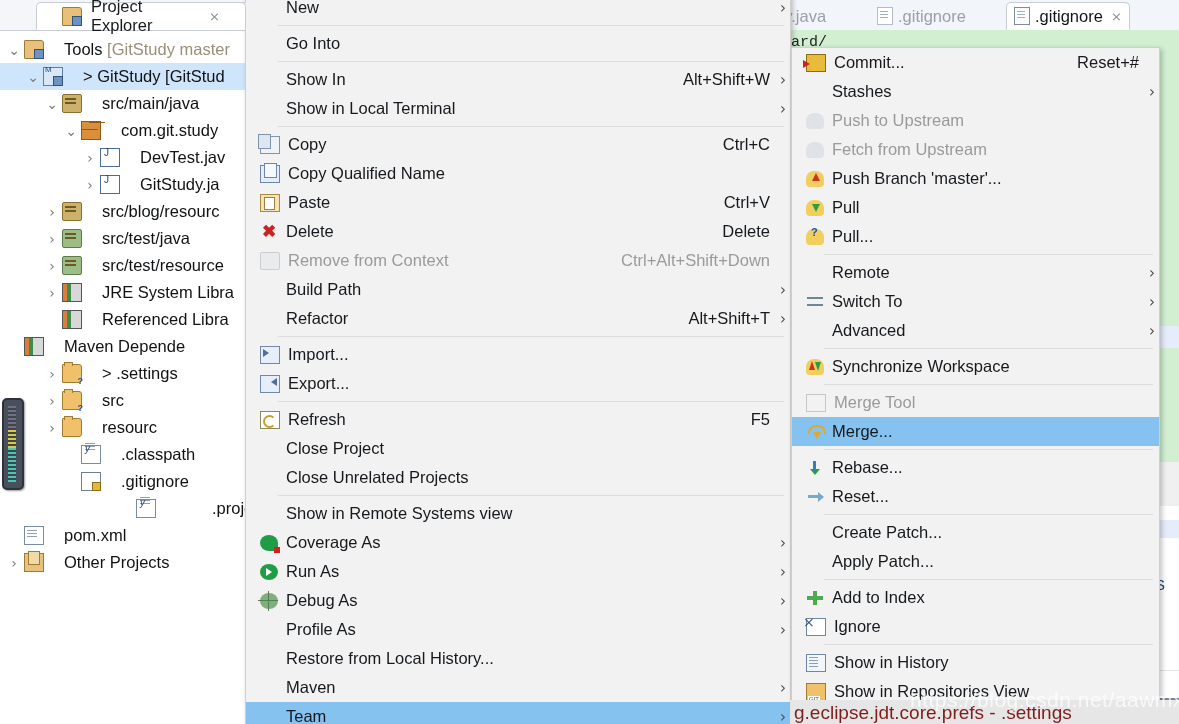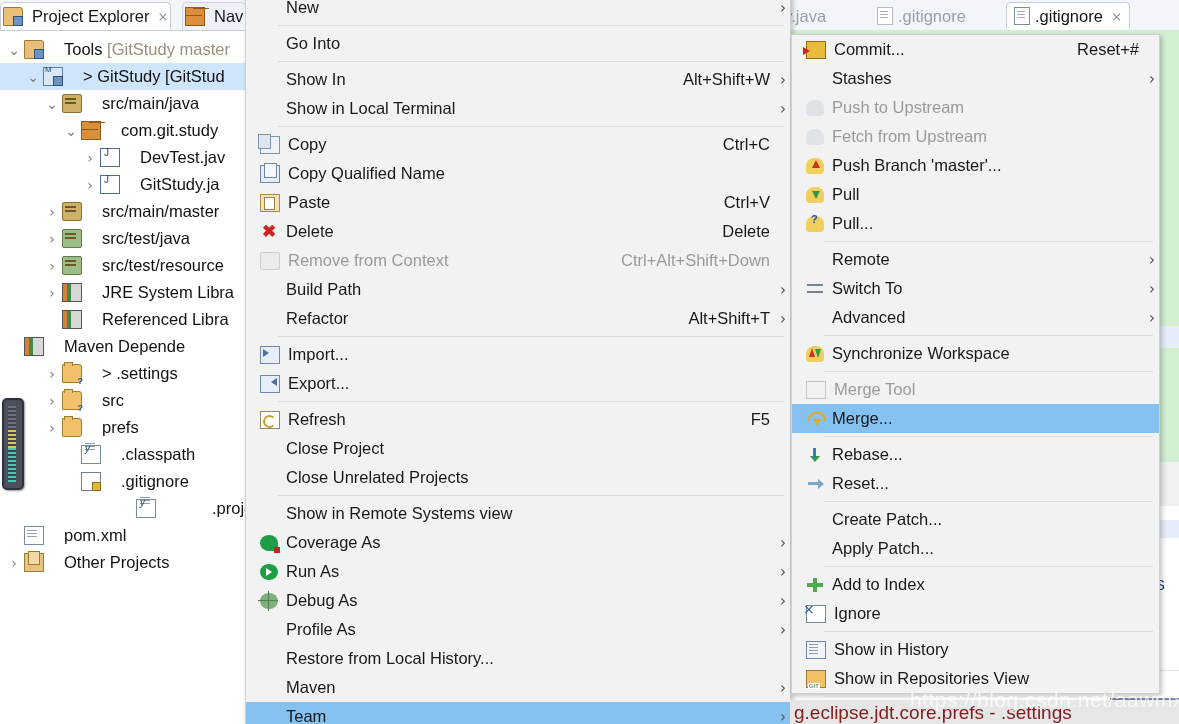--- a/index.html
+++ b/index.html
@@ -29,24 +29,25 @@
     background: #f4f6fa;
     border-bottom: 1px solid #c8ccd4;
   }
   .view-tab {
     position: absolute;
     top: 2px;
     height: 28px;
     display: flex;
     align-items: center;
     gap: 5px;
-    padding: 0 2px;
+    padding: 0 25px;
     font-size: 16.5px;
     color: #16191d;
     box-sizing: border-box;
+    margin-left: 36px;
   }
   .view-tab.active {
     left: 0; 
     background: #ffffff;
     border: 1px solid #c8ccd4;
     border-bottom: 1px solid #ffffff;
     border-radius: 5px 5px 0 0;
     z-index: 3;
   }
   .view-tab.inactive {
@@ -225,21 +226,21 @@
     font-size: 16.5px;
     color: #16191d;
     user-select: none;
     box-sizing: border-box;
   }
   #menu-main {
     left: 245px; top: -8px;
     width: 546px; height: 732px;
   }
   #menu-team {
-    left: 791px; top: 34px;
+    left: 791px; top: 47px;
     width: 369px; height: 660px;
   }
   .mitem {
     position: relative;
     display: flex;
     align-items: center;
     height: 29px;
     padding-left: 14px;
     white-space: nowrap;
   }
@@ -430,21 +431,21 @@
           <span class="tlabel">DevTest.jav</span>
         </div>
         <div class="trow" style="padding-left: 80px;">
           <span class="twist">›</span>
           <span class="ticon ic-java"></span>
           <span class="tlabel">GitStudy.ja</span>
         </div>
         <div class="trow" style="padding-left: 42px;">
           <span class="twist">›</span>
           <span class="ticon ic-srcfolder"></span>
-          <span class="tlabel">src/main/master</span>
+          <span class="tlabel">src/blog/resourc</span>
         </div>
         <div class="trow" style="padding-left: 42px;">
           <span class="twist">›</span>
           <span class="ticon ic-srcfolder green"></span>
           <span class="tlabel">src/test/java</span>
         </div>
         <div class="trow" style="padding-left: 42px;">
           <span class="twist">›</span>
           <span class="ticon ic-srcfolder green"></span>
           <span class="tlabel">src/test/resource</span>
@@ -470,21 +471,21 @@
           <span class="tlabel">&gt; .settings</span>
         </div>
         <div class="trow" style="padding-left: 42px;">
           <span class="twist">›</span>
           <span class="ticon ic-folder ic-folderq"></span>
           <span class="tlabel">src</span>
         </div>
         <div class="trow" style="padding-left: 42px;">
           <span class="twist">›</span>
           <span class="ticon ic-folder"></span>
-          <span class="tlabel">prefs</span>
+          <span class="tlabel">resourc</span>
         </div>
         <div class="trow" style="padding-left: 61px;">
           <span class="twist"></span>
           <span class="ticon ic-file ic-filey"></span>
           <span class="tlabel">.classpath</span>
         </div>
         <div class="trow" style="padding-left: 61px;">
           <span class="twist"></span>
           <span class="ticon ic-gitfile"></span>
           <span class="tlabel">.gitignore</span>

